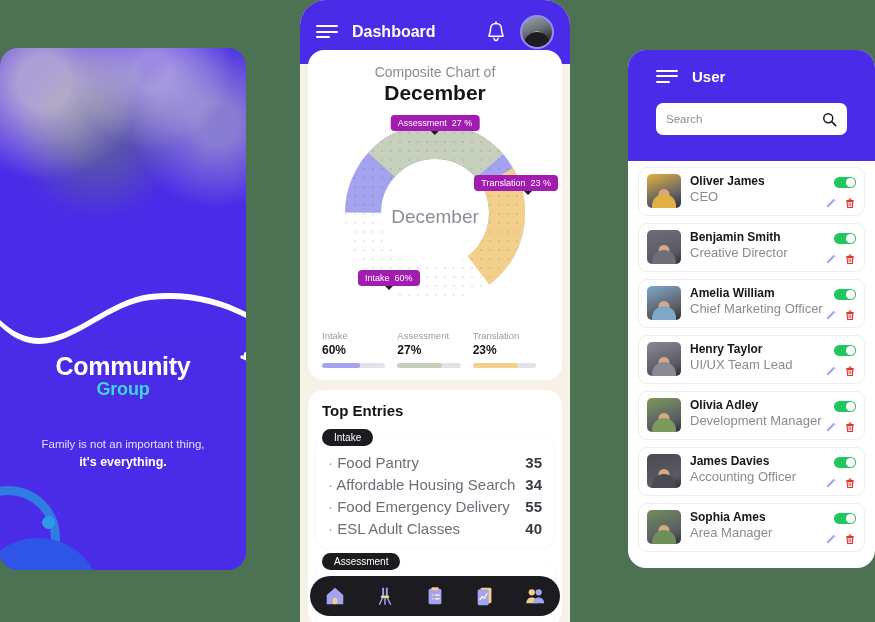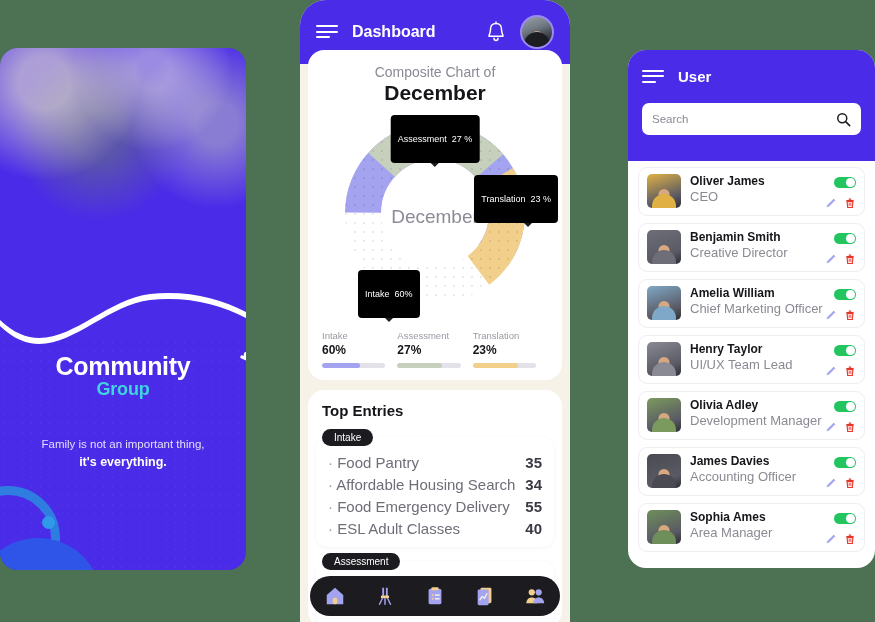--- a/index.html
+++ b/index.html
@@ -101,22 +101,22 @@
   }
   .chart-sub { text-align: center; font-size: 14px; color: #8A8A94; }
   .chart-title { text-align: center; font-size: 21px; font-weight: bold; color: #16161A;
     margin-top: 1px; }
 
   .donut-area { position: relative; height: 215px; margin-top: 4px; }
   .donut { position: absolute; left: 50%; top: 4px; transform: translateX(-50%); }
   .donut-label { position: absolute; left: 50%; top: 50%; transform: translate(-50%,-50%);
     font-size: 19px; color: #8C8C96; }
 
-  .tip { position: absolute; background: #000000; color: #fff; font-size: 9px;
-    padding: 19px 7px; border-radius: 4px; white-space: nowrap; }
+  .tip { position: absolute; background: #a21caf; color: #fff; font-size: 9px;
+    padding: 3px 7px; border-radius: 4px; white-space: nowrap; }
   .tip::after { content: ""; position: absolute; left: 50%; margin-left: -4px; top: 100%;
     border: 4px solid transparent; border-top-color: #1C1C20; }
   .tip-assessment { left: 50%; transform: translateX(-50%); top: 6px; }
   .tip-translation { right: 4px; top: 66px; }
   .tip-translation::after { left: auto; right: 26px; }
   .tip-intake { left: 50px; top: 161px; }
 
   .stats { display: flex; padding: 6px 14px 0; }
   .stat { flex: 1; }
   .stat-name { font-size: 9.5px; color: #9A9AA4; }
@@ -140,21 +140,21 @@
   .ph-nav { position: absolute; left: 10px; right: 10px; bottom: 6px; height: 40px;
     background: #1C1C20; border-radius: 20px; display: flex; align-items: center;
     justify-content: space-around; }
   .nav-i { width: 22px; height: 22px; cursor: pointer; }
 
   
   .right-panel {
     position: absolute; left: 628px; top: 50px; width: 247px; height: 518px;
     background: #fff; border-radius: 18px; overflow: hidden;
   }
-  .rp-header { background: #4A2BE8; padding: 18px 14px 26px;
+  .rp-header { background: #4A2BE8; padding: 18px 28px 26px;
     background-image: radial-gradient(rgba(255,255,255,.09) 0.7px, transparent 0.7px);
     background-size: 10px 10px; }
   .rp-top { display: flex; align-items: center; }
   .rp-title { color: #fff; font-size: 15px; font-weight: bold; margin-left: 14px; }
   .search-box { margin-top: 18px; background: #fff; border-radius: 7px; height: 32px;
     display: flex; align-items: center; padding: 0 10px; }
   .search-box input { flex: 1; border: 0; outline: 0; font-size: 11.5px;
     font-family: "Liberation Sans", sans-serif; color: #3A3A44; background: transparent; }
   .search-box input::placeholder { color: #8A8A94; }
 

